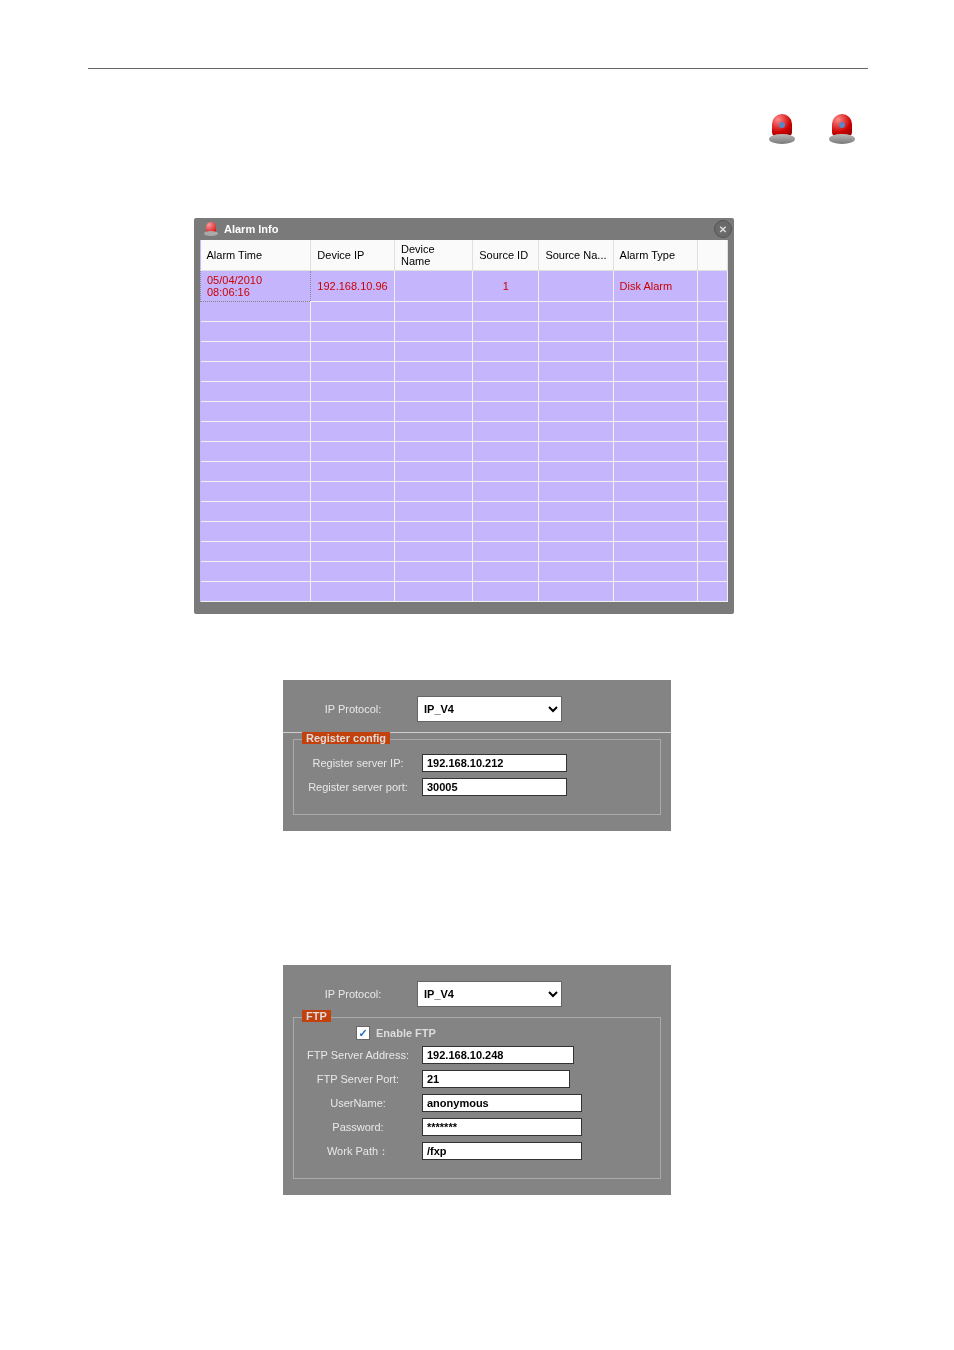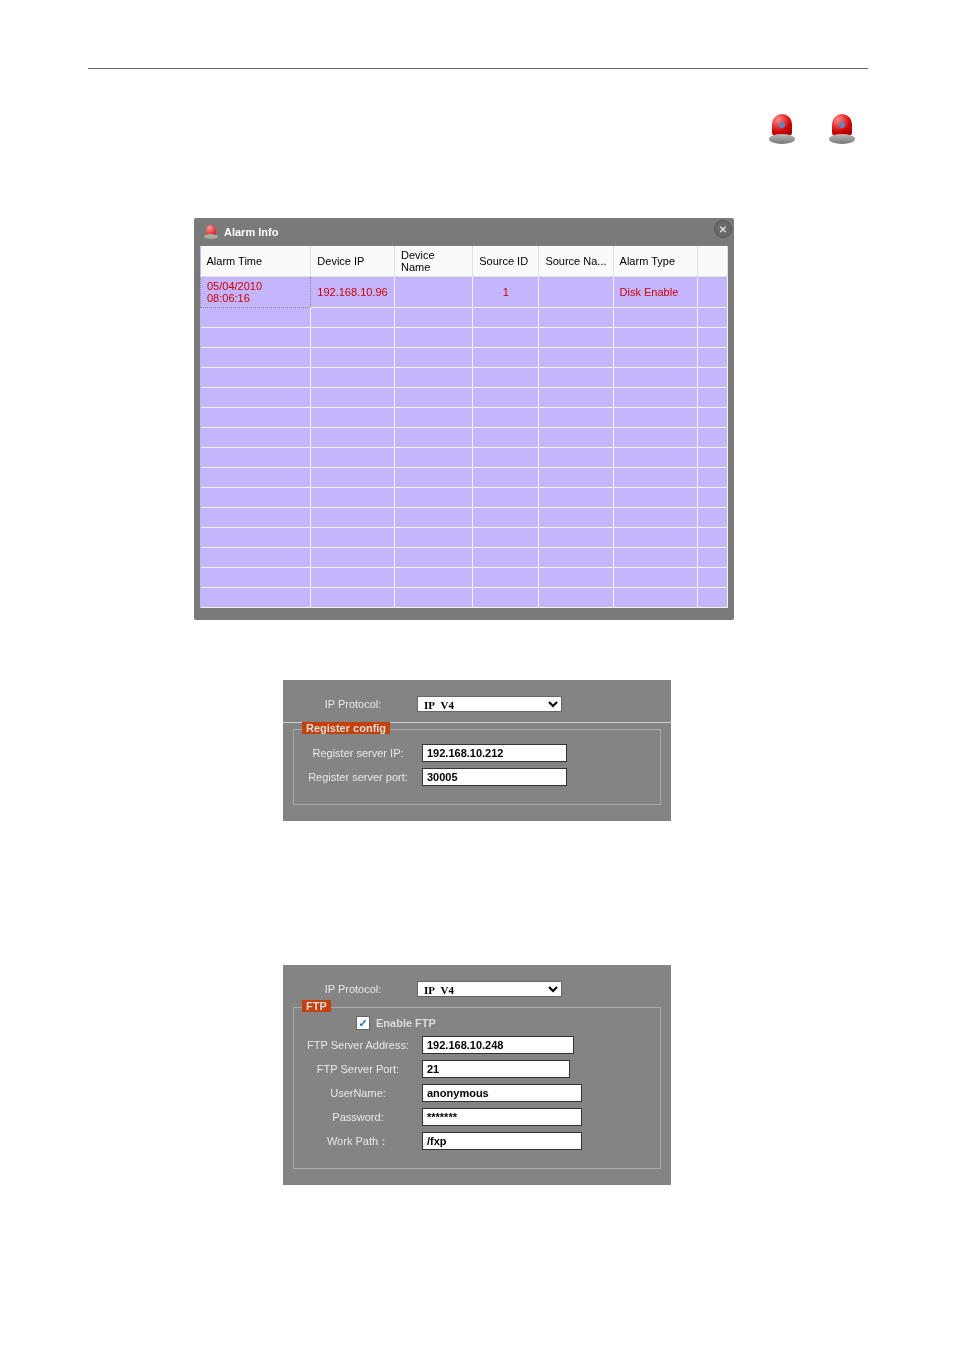--- a/index.html
+++ b/index.html
@@ -53,21 +53,21 @@
   
   .alarm-window {
     position: absolute;
     top: 218px; left: 194px;
     width: 540px;
     background: #7a7a7a;
     padding: 0 6px 12px 6px;
     border-radius: 2px;
   }
   .win-titlebar {
-    height: 28px;
+    height: 22px;
     display: flex;
     align-items: center;
     background: #7a7a7a;
     color: #fff;
     font-weight: bold;
     padding: 0 4px;
     position: relative;
   }
   .win-titlebar .ticon {
     width: 14px; height: 14px;
@@ -156,26 +156,25 @@
     height: 18px;
     padding: 1px 4px;
     font-size: 11px;
     font-weight: bold;
     color: #000;
     width: 145px;
   }
   .cfg-select {
     background: #fff;
     border: 1px solid #666;
-    height: 16px;
+    height: 26px;
     width: 145px;
     font-size: 11px;
     font-weight: bold;
     padding: 1px 2px;
-    font-family: Liberation Serif, serif;
   }
   .cfg-divider {
     height: 1px;
     background: rgba(255,255,255,0.6);
     margin: 10px -14px 4px -14px;
   }
   .fieldset {
     border: 1px solid #aaa;
     margin: 6px -4px 0 -4px;
     padding: 8px 8px 12px 8px;
@@ -253,21 +252,21 @@
         <th style="width:30px"></th>
       </tr>
     </thead>
     <tbody id="alarm-body">
         <tr>
           <td>05/04/2010 08:06:16</td>
           <td>192.168.10.96</td>
           <td></td>
           <td style="text-align: center;">1</td>
           <td></td>
-          <td>Disk Enable</td>
+          <td>Disk Alarm</td>
           <td></td>
         </tr>
         <tr class="empty">
           <td>&nbsp;</td>
           <td>&nbsp;</td>
           <td>&nbsp;</td>
           <td>&nbsp;</td>
           <td>&nbsp;</td>
           <td>&nbsp;</td>
           <td>&nbsp;</td>

